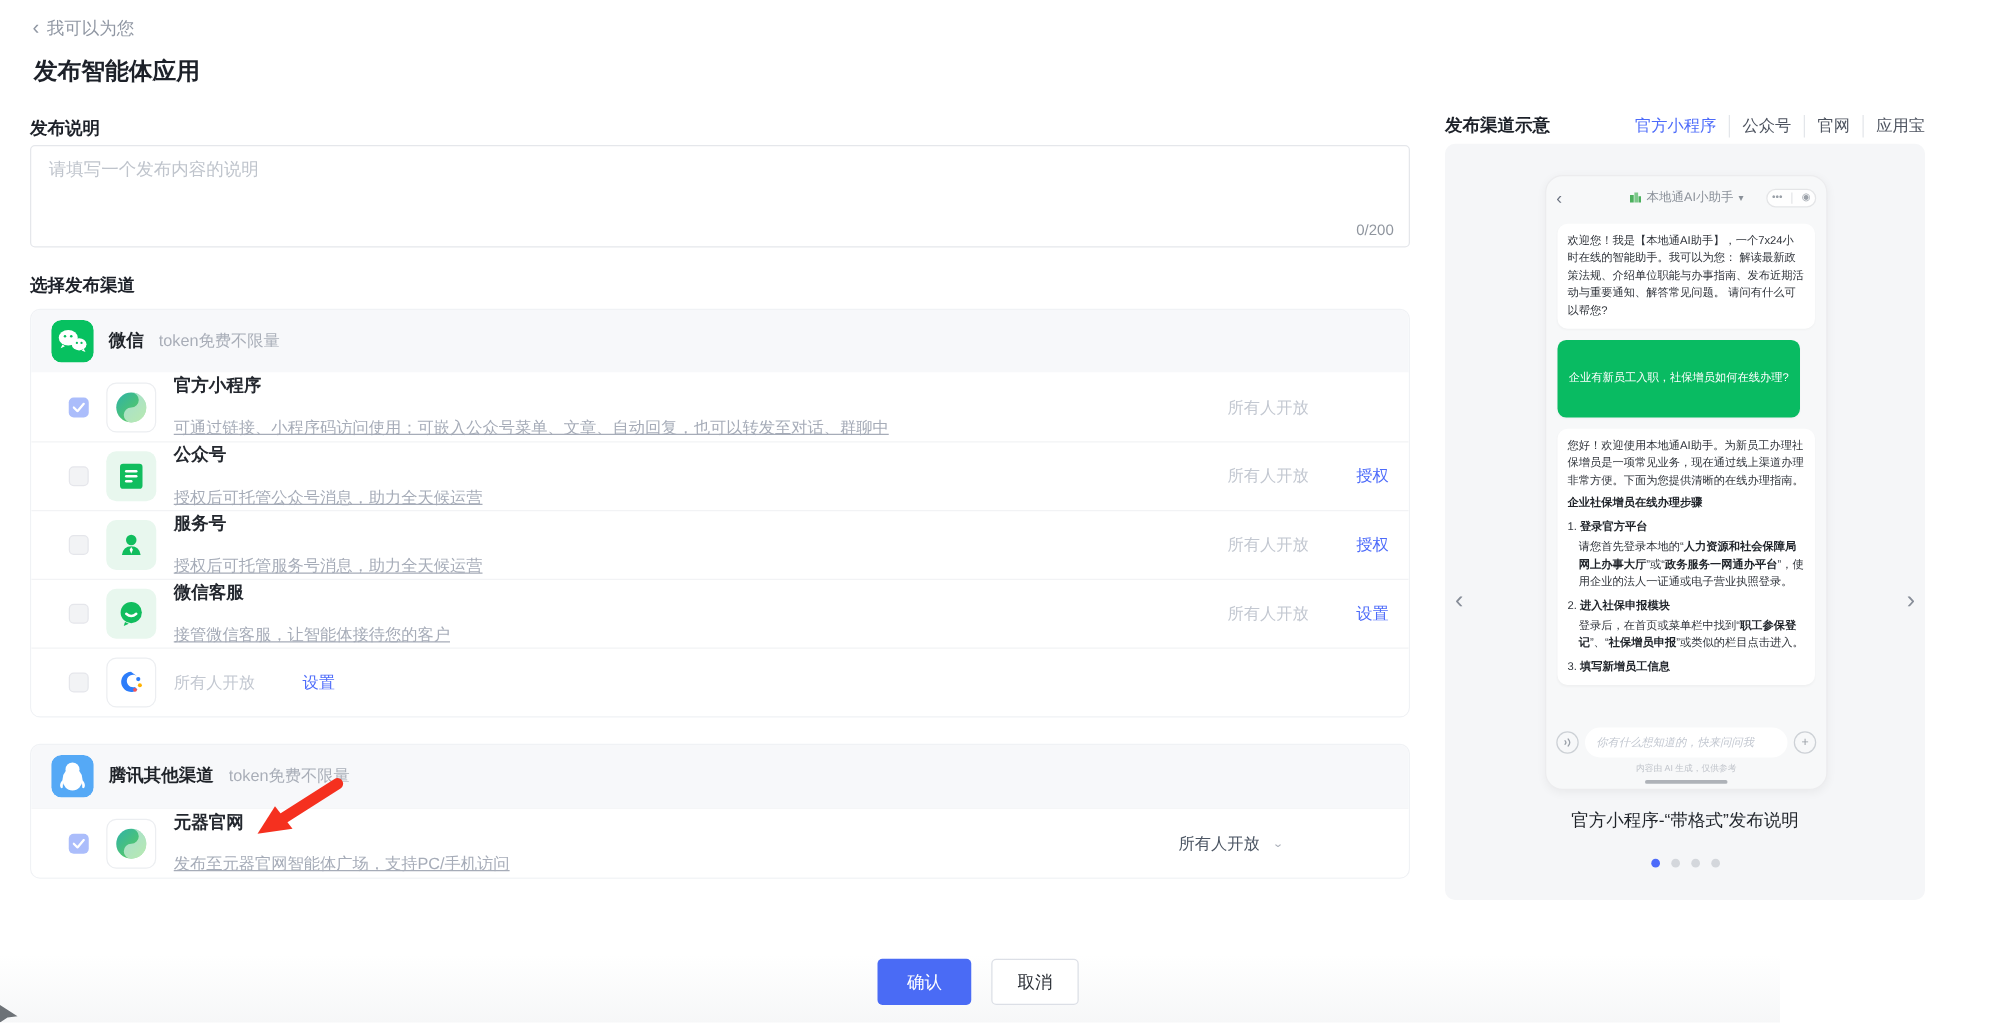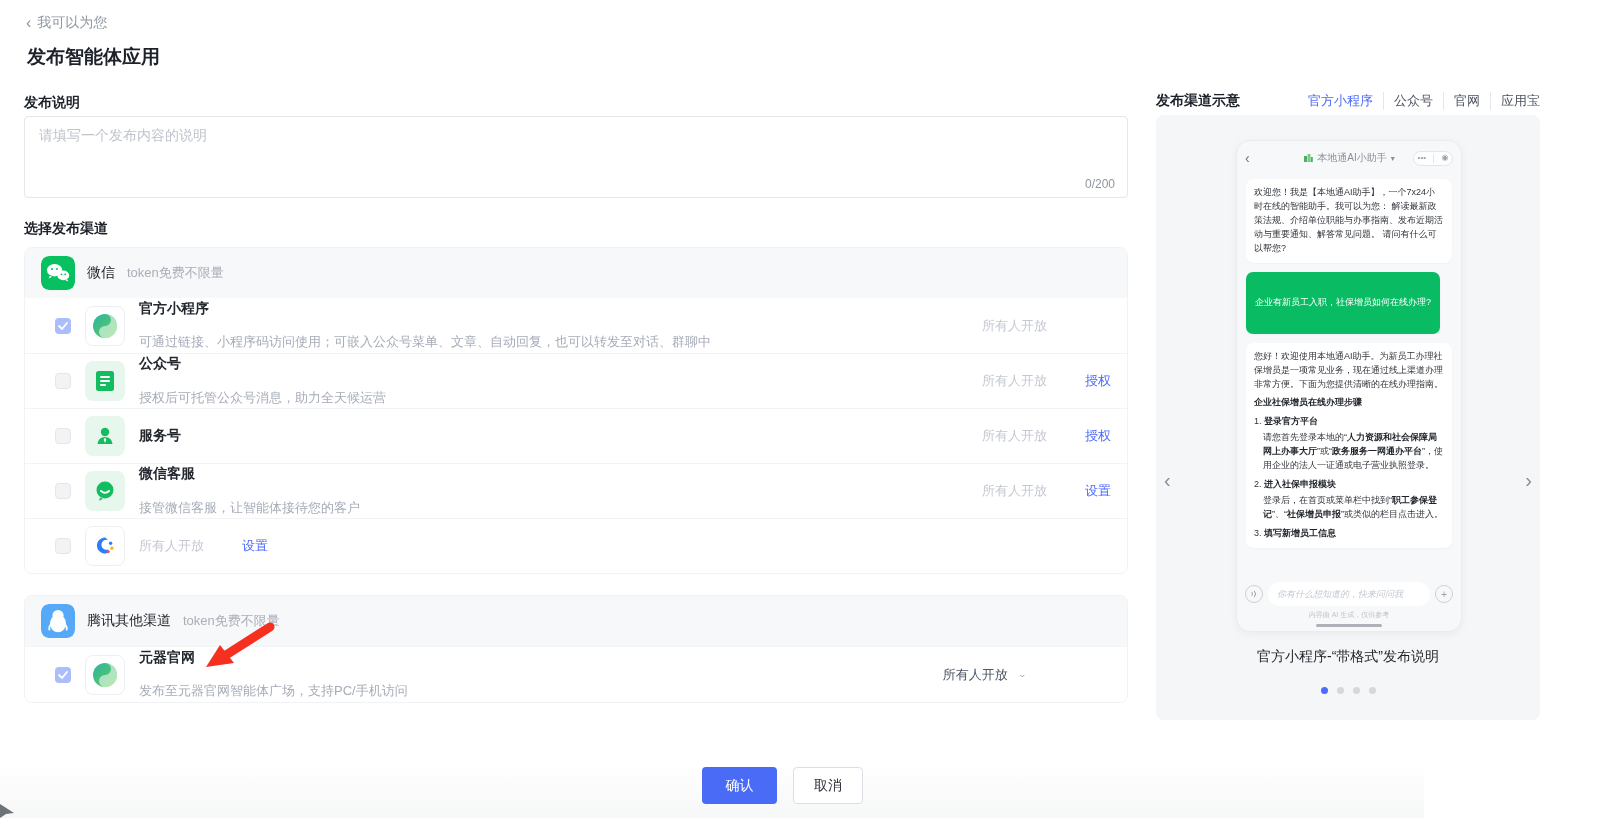--- a/index.html
+++ b/index.html
@@ -14,33 +14,33 @@
   
   .sec-label { position:absolute; left:24px; font-size:14px; font-weight:bold; color:#1d2129; }
   .note-box { position:absolute; left:24px; top:116px; width:1104px; height:82px; border:1px solid #e5e7eb; border-radius:4px; background:#fff; }
   .note-box textarea { width:100%; height:58px; border:0; outline:none; resize:none; padding:10px 14px; font-size:14px; color:#1d2129; font-family:inherit; background:transparent; }
   .note-box textarea::placeholder { color:#bfc4cc; }
   .note-counter { position:absolute; right:12px; bottom:6px; font-size:12px; color:#8f959e; }
 
   .card { position:absolute; left:24px; width:1104px; border:1px solid #f0f2f5; border-radius:8px; background:#fff; overflow:hidden; }
   .card-head { height:50px; background:#f7f8fa; display:flex; align-items:center; padding-left:16px; gap:12px; }
   .group-ic { width:34px; height:34px; border-radius:8px; flex:none; }
-  .group-name { font-size:14px; font-weight:normal; color:#1f2329; }
+  .group-name { font-size:14px; font-weight:bold; color:#1f2329; }
   .group-badge { font-size:13px; color:#a9aeb8; }
 
   .row { height:55px; display:flex; align-items:center; padding:0 16px 0 30px; border-top:1px solid #f2f3f5; background:#fff; position:relative; }
   .cb { width:16px; height:16px; border-radius:4px; flex:none; margin-right:14px; display:flex; align-items:center; justify-content:center; cursor:pointer; }
   .cb.unchecked { background:#f2f3f5; border:1px solid #e5e6eb; }
   .cb.checked { background:#abbdfb; }
   .cb.checked svg { width:10px; height:8px; }
   .app-ic { width:40px; height:40px; border-radius:8px; flex:none; margin-right:14px; display:flex; align-items:center; justify-content:center; }
   .app-ic.framed { background:#fff; border:1px solid #eceef1; }
   .row-text { flex:1; min-width:0; }
   .row-title { font-size:14px; font-weight:600; color:#23272e; line-height:1.4; }
-  .row-desc { font-size:13px; color:#a6acb8; line-height:1.45; margin-top:15px; }
+  .row-desc { font-size:13px; color:#a6acb8; line-height:1.45; margin-top:15px;text-decoration:underline; }
   .access { font-size:13px; color:#c3c8d1; margin-right:36px; }
   .action-link { font-size:13px; color:#4d6bfa; cursor:pointer; width:28px; text-align:right; }
   .action-link:empty { visibility:hidden; }
   .access-dd { display:flex; align-items:center; gap:10px; margin-right:84px; cursor:pointer; }
   .access-dd .dd-text { font-size:13px; color:#4b5563; }
   .dd-caret { font-size:11px; color:#a9aeb8; transform:scaleY(.8); }
 
   .red-arrow { position:absolute; left:198px; top:617px; width:84px; height:56px; pointer-events:none; }
 
   
@@ -182,20 +182,21 @@
       <span class="cb unchecked"></span>
       <span class="app-ic" style="background:#e8f7ee;">
         <svg width="22" height="22" viewBox="0 0 22 22">
             <circle cx="11" cy="7" r="4.2" fill="#11bd5e"></circle>
             <path d="M3.5 19 q1 -7 7.5 -7 q6.5 0 7.5 7z" fill="#11bd5e"></path>
             <path d="M11 12.5l1.3 2.2-1.3 3.2-1.3-3.2z" fill="#fff"></path>
           </svg>
       </span>
       <div class="row-text">
         <div class="row-title">服务号</div>
+        <div class="row-desc">授权后可托管服务号消息，助力全天候运营</div>
       </div>
       <span class="access">所有人开放</span>
       <span class="action-link">授权</span>
     </div>
 
     <div class="row">
       <span class="cb unchecked"></span>
       <span class="app-ic" style="background:#e8f7ee;">
         <svg width="22" height="22" viewBox="0 0 22 22">
             <circle cx="11" cy="10" r="8.5" fill="#11bd5e"></circle>

